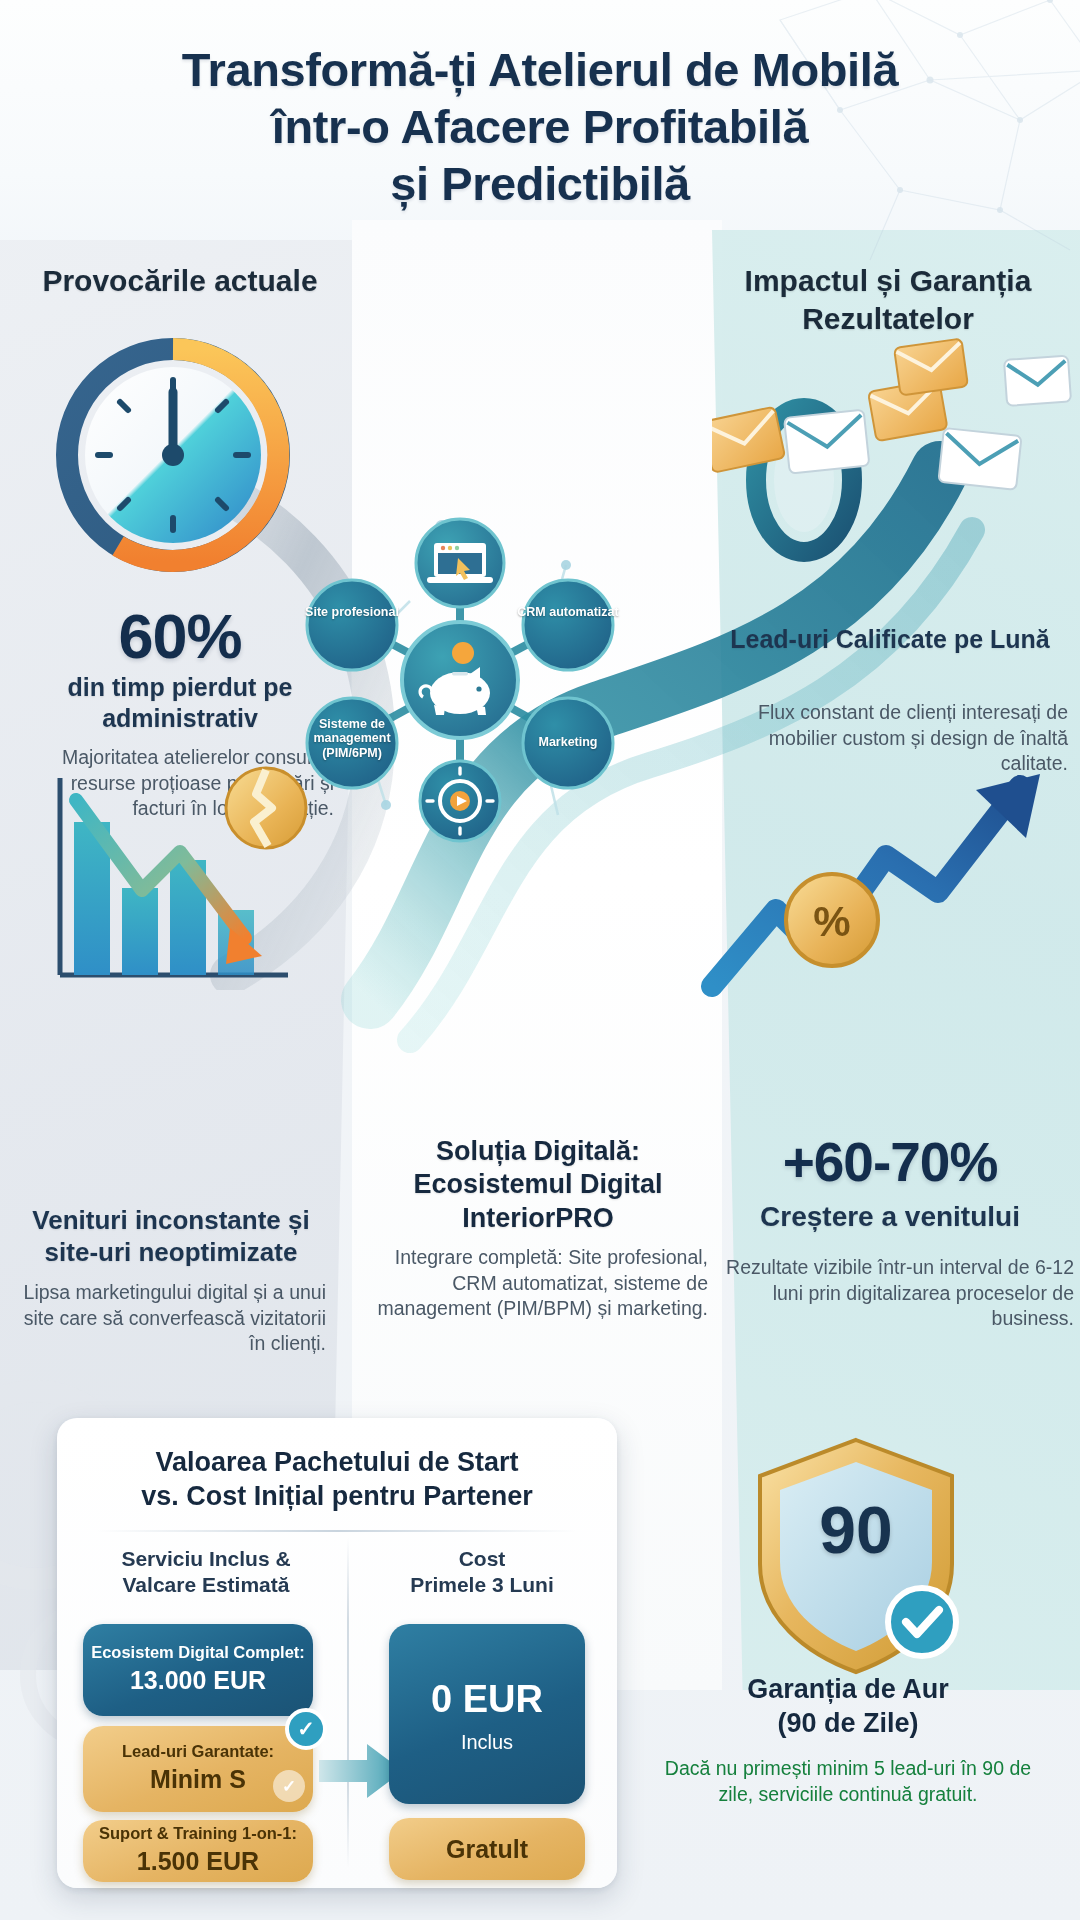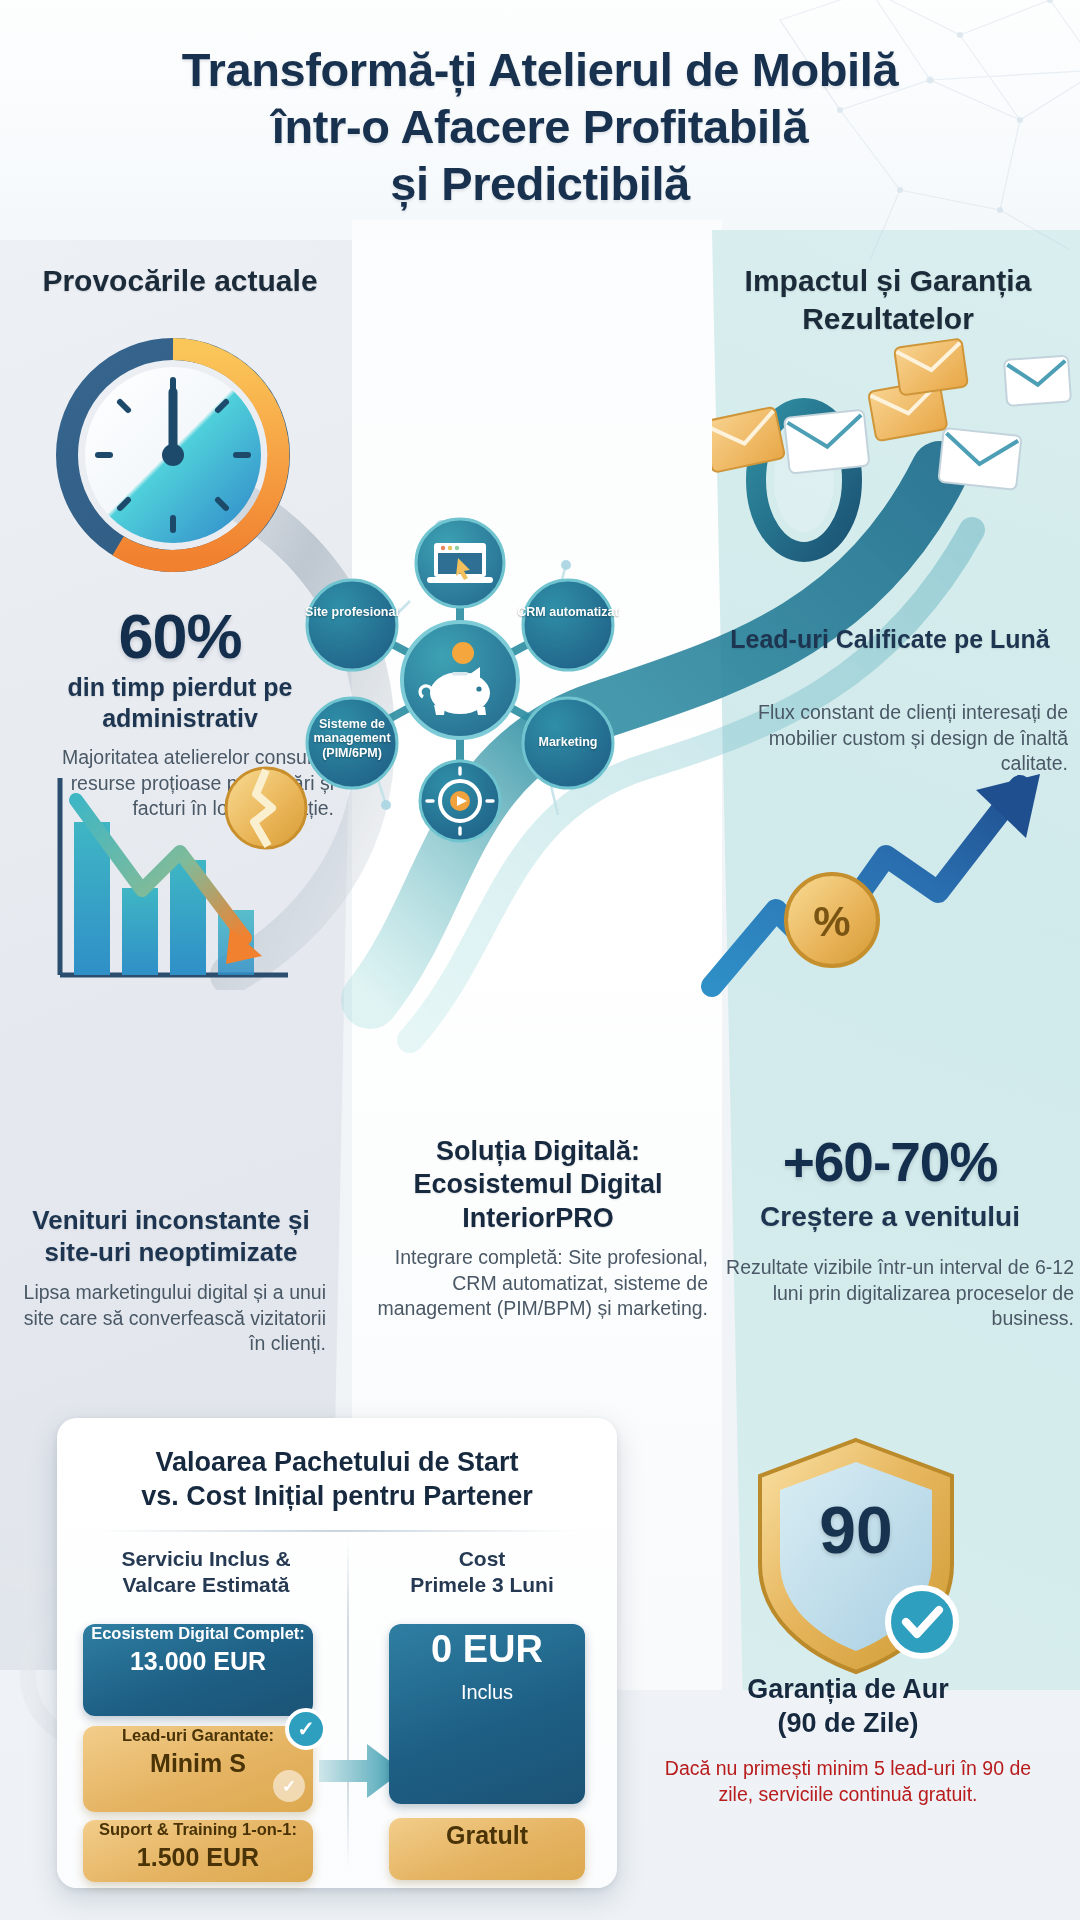--- a/index.html
+++ b/index.html
@@ -102,39 +102,39 @@
     color:#16293f; font-weight:bold; font-size:27px; line-height:1.25;
   }
   .card-rule { position:absolute; left:40px; top:112px; width:480px; height:2px;
     background:linear-gradient(90deg,rgba(200,212,222,0),#c9d4de,rgba(200,212,222,0)); }
   .card-divider { position:absolute; left:290px; top:120px; width:2px; height:330px;
     background:linear-gradient(180deg,rgba(200,212,222,0),#d2dbe3 25%,#d2dbe3 75%,rgba(200,212,222,0)); }
   .col-sub {
     position:absolute; text-align:center; color:#253a52;
     font-weight:bold; font-size:21px; line-height:1.26;
   }
-  .pill { position:absolute; border-radius:12px; text-align:center;
-    display:flex; flex-direction:column; align-items:center; }
+  .pill { position:absolute; border-radius:20px; text-align:center;
+    display:flex; flex-direction:column; justify-content:center; align-items:center; }
   .pill .cap { font-size:16.5px; font-weight:bold; line-height:1.2; }
   .pill .val { font-size:25px; font-weight:bold; line-height:1.25; margin-top:2px; }
   .pill.blue { background:linear-gradient(160deg,#2f7fa3 0%,#1e5f85 55%,#1b5375 100%);
     color:#ffffff; box-shadow:0 4px 10px rgba(20,60,90,.28); }
   .pill.gold { background:linear-gradient(160deg,#f2cd8a 0%,#e5b463 55%,#dda94f 100%);
     color:#4a3306; box-shadow:0 4px 10px rgba(120,90,20,.25); }
   .check-badge { position:absolute; border-radius:50%;
     display:flex; align-items:center; justify-content:center; color:#fff; font-weight:bold; }
 
   
   #guarantee-title {
     position:absolute; left:648px; top:1672px; width:400px; text-align:center;
     color:#16293f; font-weight:bold; font-size:27px; line-height:1.26;
   }
   #guarantee-body {
     position:absolute; left:648px; top:1756px; width:400px; text-align:center;
-    color:#b91c1c; font-size:19.5px; line-height:1.33;
+    color:#15803d; font-size:19.5px; line-height:1.33;
   }
   .shield-num {
     position:absolute; color:#18334f; font-weight:bold; font-size:66px;
     text-shadow:0 2px 4px rgba(0,0,0,.18);
   }
 </style>
 </head>
 <body>
 
 <div id="stage">

